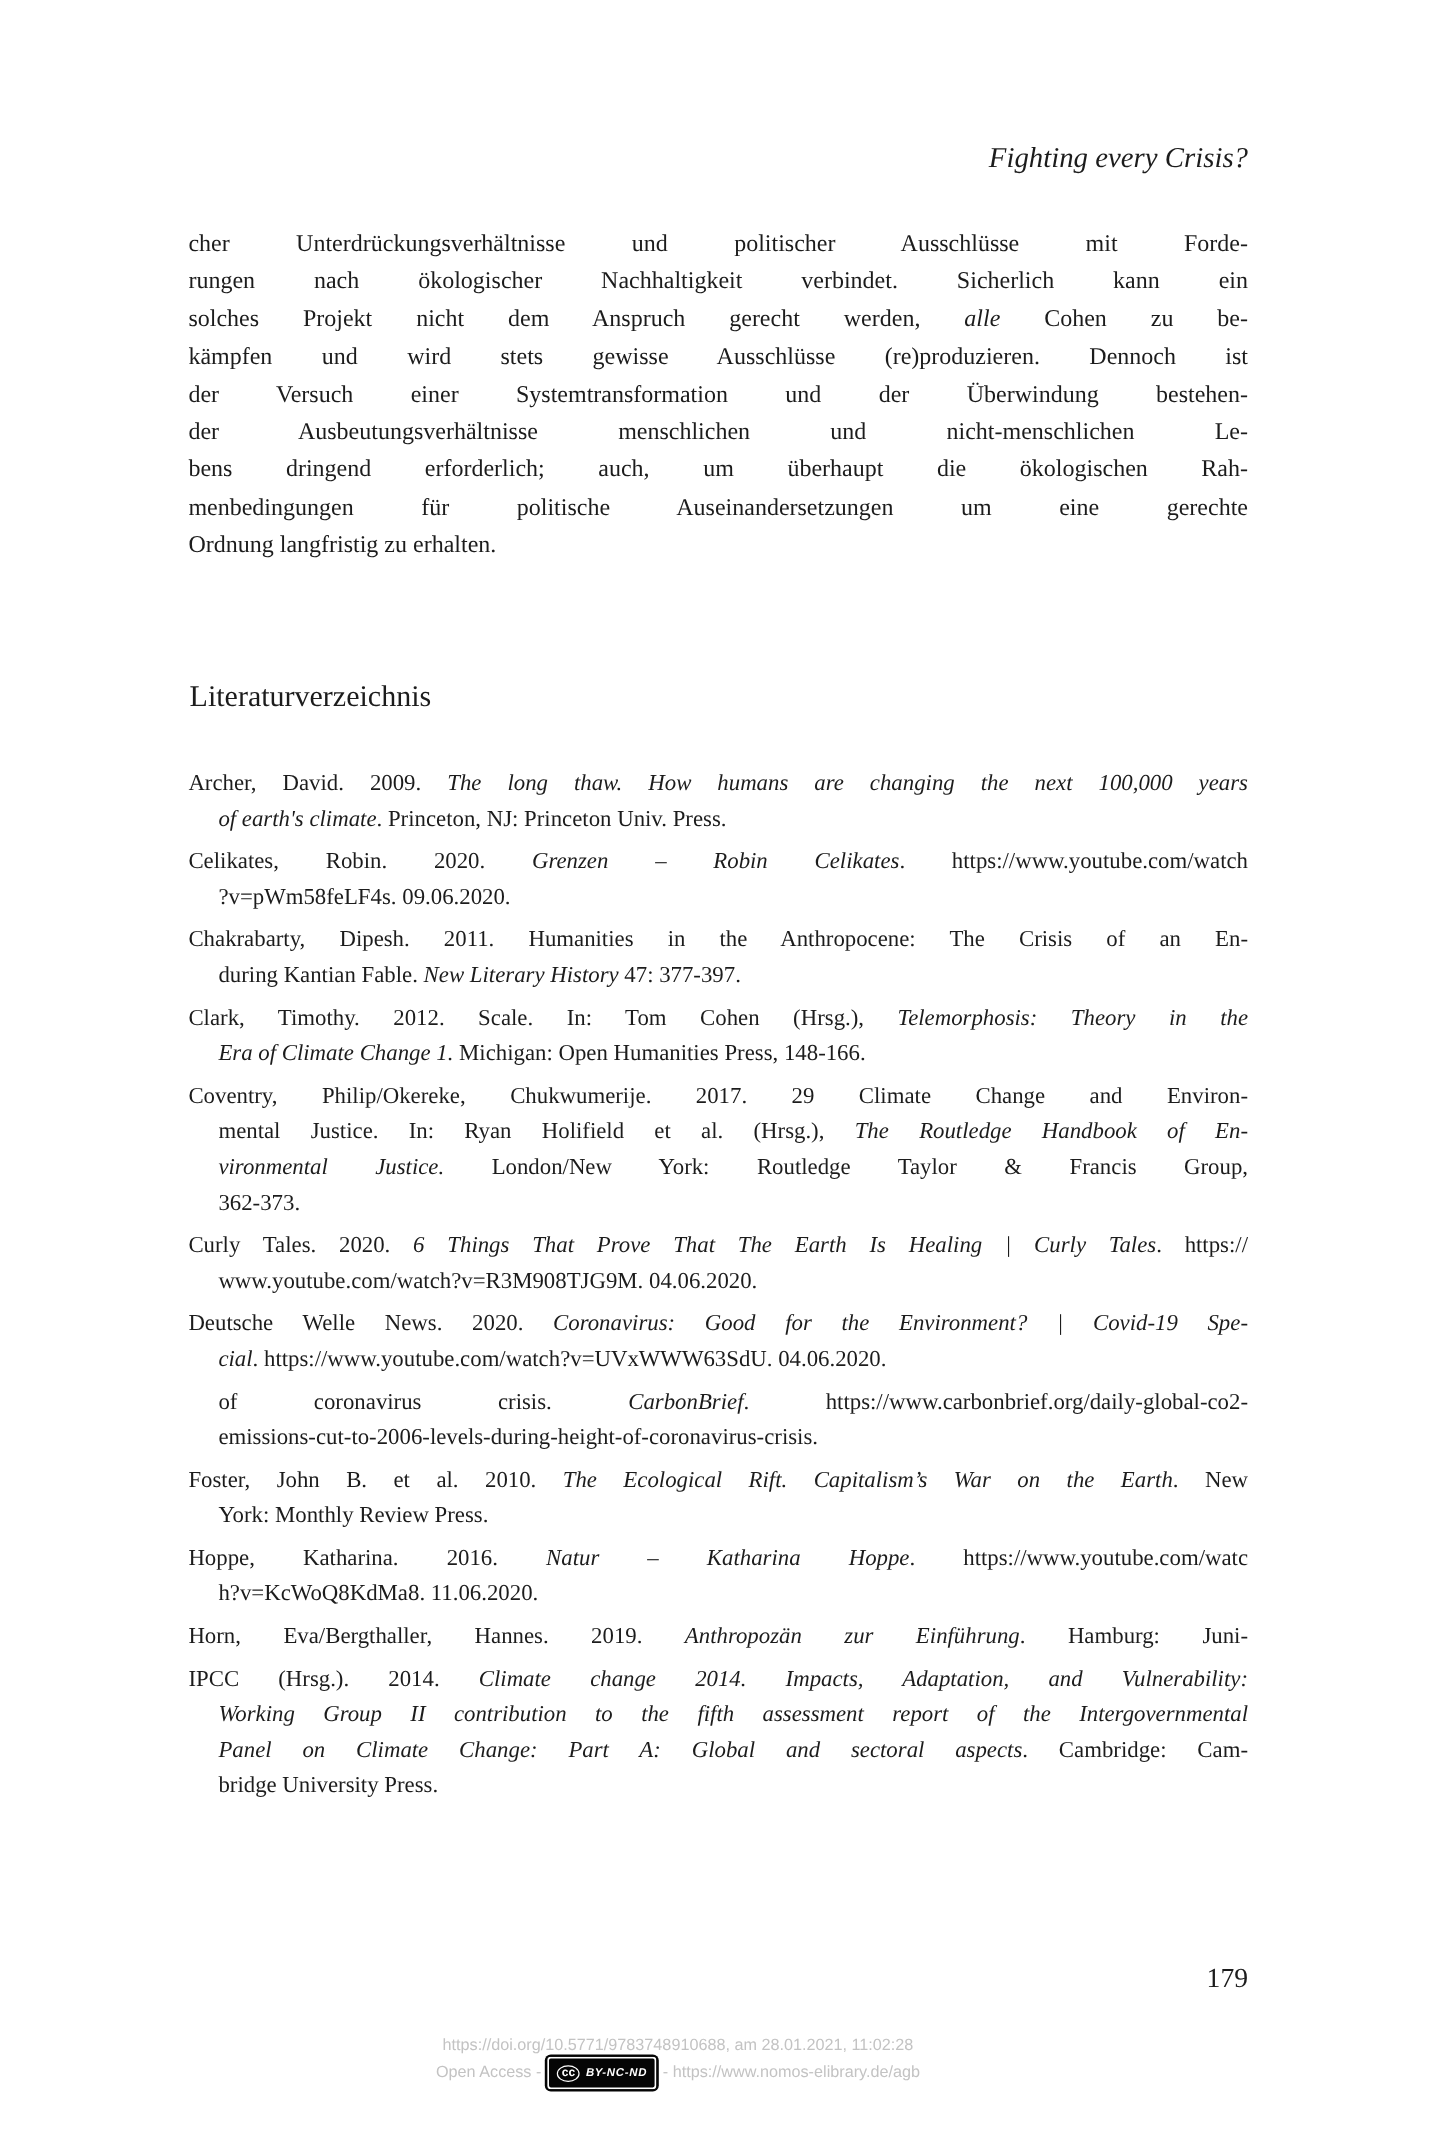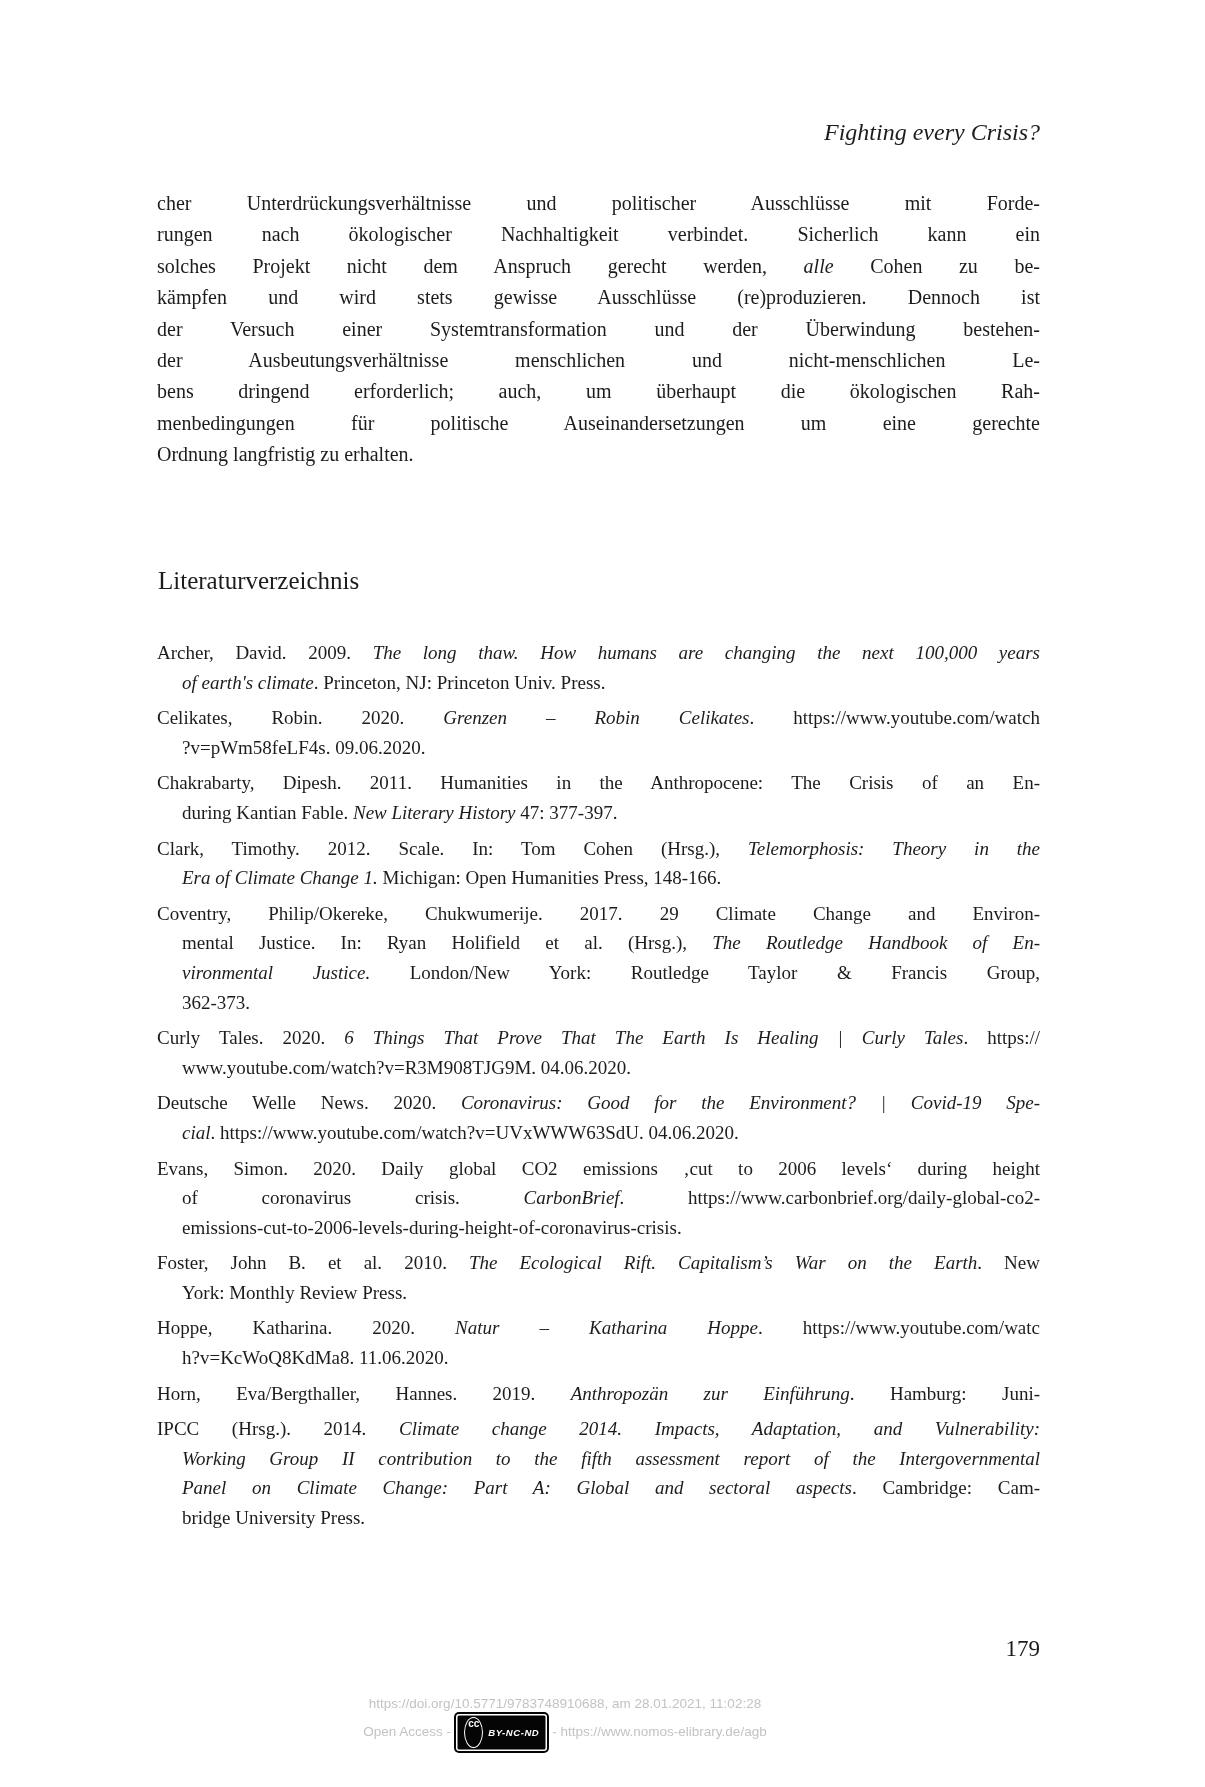--- a/index.html
+++ b/index.html
@@ -35,21 +35,21 @@
   }
   #footer .footer-line { display:block; }
   .badge {
     display:inline-flex; align-items:center; gap:5px;
     background:#050505; color:#ffffff; border-radius:3px;
     padding:3px 8px; margin:0 5px; vertical-align:middle;
     box-shadow: inset 0 0 0 1.5px #ffffff, 0 0 0 2px #050505;
   }
   .badge .cc-circle {
     display:inline-block; border:1.5px solid #ffffff; border-radius:50%;
-    font-size:10px; line-height:11px; padding:0 3px 18px 3px; font-weight:bold;
+    font-size:10px; line-height:11px; padding:0 3px 1px 3px; font-weight:bold;
     font-family:"Liberation Sans", sans-serif;
   }
   .badge .lic {
     font-size:9.5px; font-weight:bold; letter-spacing:0.6px;
     font-family:"Liberation Sans", sans-serif;
     font-style:italic;
   }
 </style>
 </head>
 <body>
@@ -95,30 +95,29 @@
     </div>
     <div class="entry">
       <div class="line"><span>Curly Tales. 2020. </span><span class="it">6 Things That Prove That The Earth Is Healing | Curly Tales</span><span>. https://</span></div>
       <div class="line ind last"><span>www.youtube.com/watch?v=R3M908TJG9M. 04.06.2020.</span></div>
     </div>
     <div class="entry">
       <div class="line"><span>Deutsche Welle News. 2020. </span><span class="it">Coronavirus: Good for the Environment? | Covid-19 Spe-</span></div>
       <div class="line ind last"><span class="it">cial</span><span>. https://www.youtube.com/watch?v=UVxWWW63SdU. 04.06.2020.</span></div>
     </div>
     <div class="entry">
-      <div class="line"><span>Evans, Simon. 2020. Daily global CO2 emissions ‚cut to 2006 levels‘ during height</span></div>
       <div class="line ind"><span>of coronavirus crisis. </span><span class="it">CarbonBrief</span><span>. https://www.carbonbrief.org/daily-global-co2-</span></div>
       <div class="line ind last"><span>emissions-cut-to-2006-levels-during-height-of-coronavirus-crisis.</span></div>
     </div>
     <div class="entry">
       <div class="line"><span>Foster, John B. et al. 2010. </span><span class="it">The Ecological Rift. Capitalism’s War on the Earth</span><span>. New</span></div>
       <div class="line ind last"><span>York: Monthly Review Press.</span></div>
     </div>
     <div class="entry">
-      <div class="line"><span>Hoppe, Katharina. 2020. </span><span class="it">Natur – Katharina Hoppe</span><span>. https://www.youtube.com/watc</span></div>
+      <div class="line"><span>Hoppe, Katharina. 2016. </span><span class="it">Natur – Katharina Hoppe</span><span>. https://www.youtube.com/watc</span></div>
       <div class="line ind last"><span>h?v=KcWoQ8KdMa8. 11.06.2020.</span></div>
     </div>
     <div class="entry">
       <div class="line"><span>Horn, Eva/Bergthaller, Hannes. 2019. </span><span class="it">Anthropozän zur Einführung</span><span>. Hamburg: Juni-</span></div>
     </div>
     <div class="entry">
       <div class="line"><span>IPCC (Hrsg.). 2014. </span><span class="it">Climate change 2014. Impacts, Adaptation, and Vulnerability:</span></div>
       <div class="line ind"><span class="it">Working Group II contribution to the fifth assessment report of the Intergovernmental</span></div>
       <div class="line ind"><span class="it">Panel on Climate Change: Part A: Global and sectoral aspects</span><span>. Cambridge: Cam-</span></div>
       <div class="line ind last"><span>bridge University Press.</span></div>

